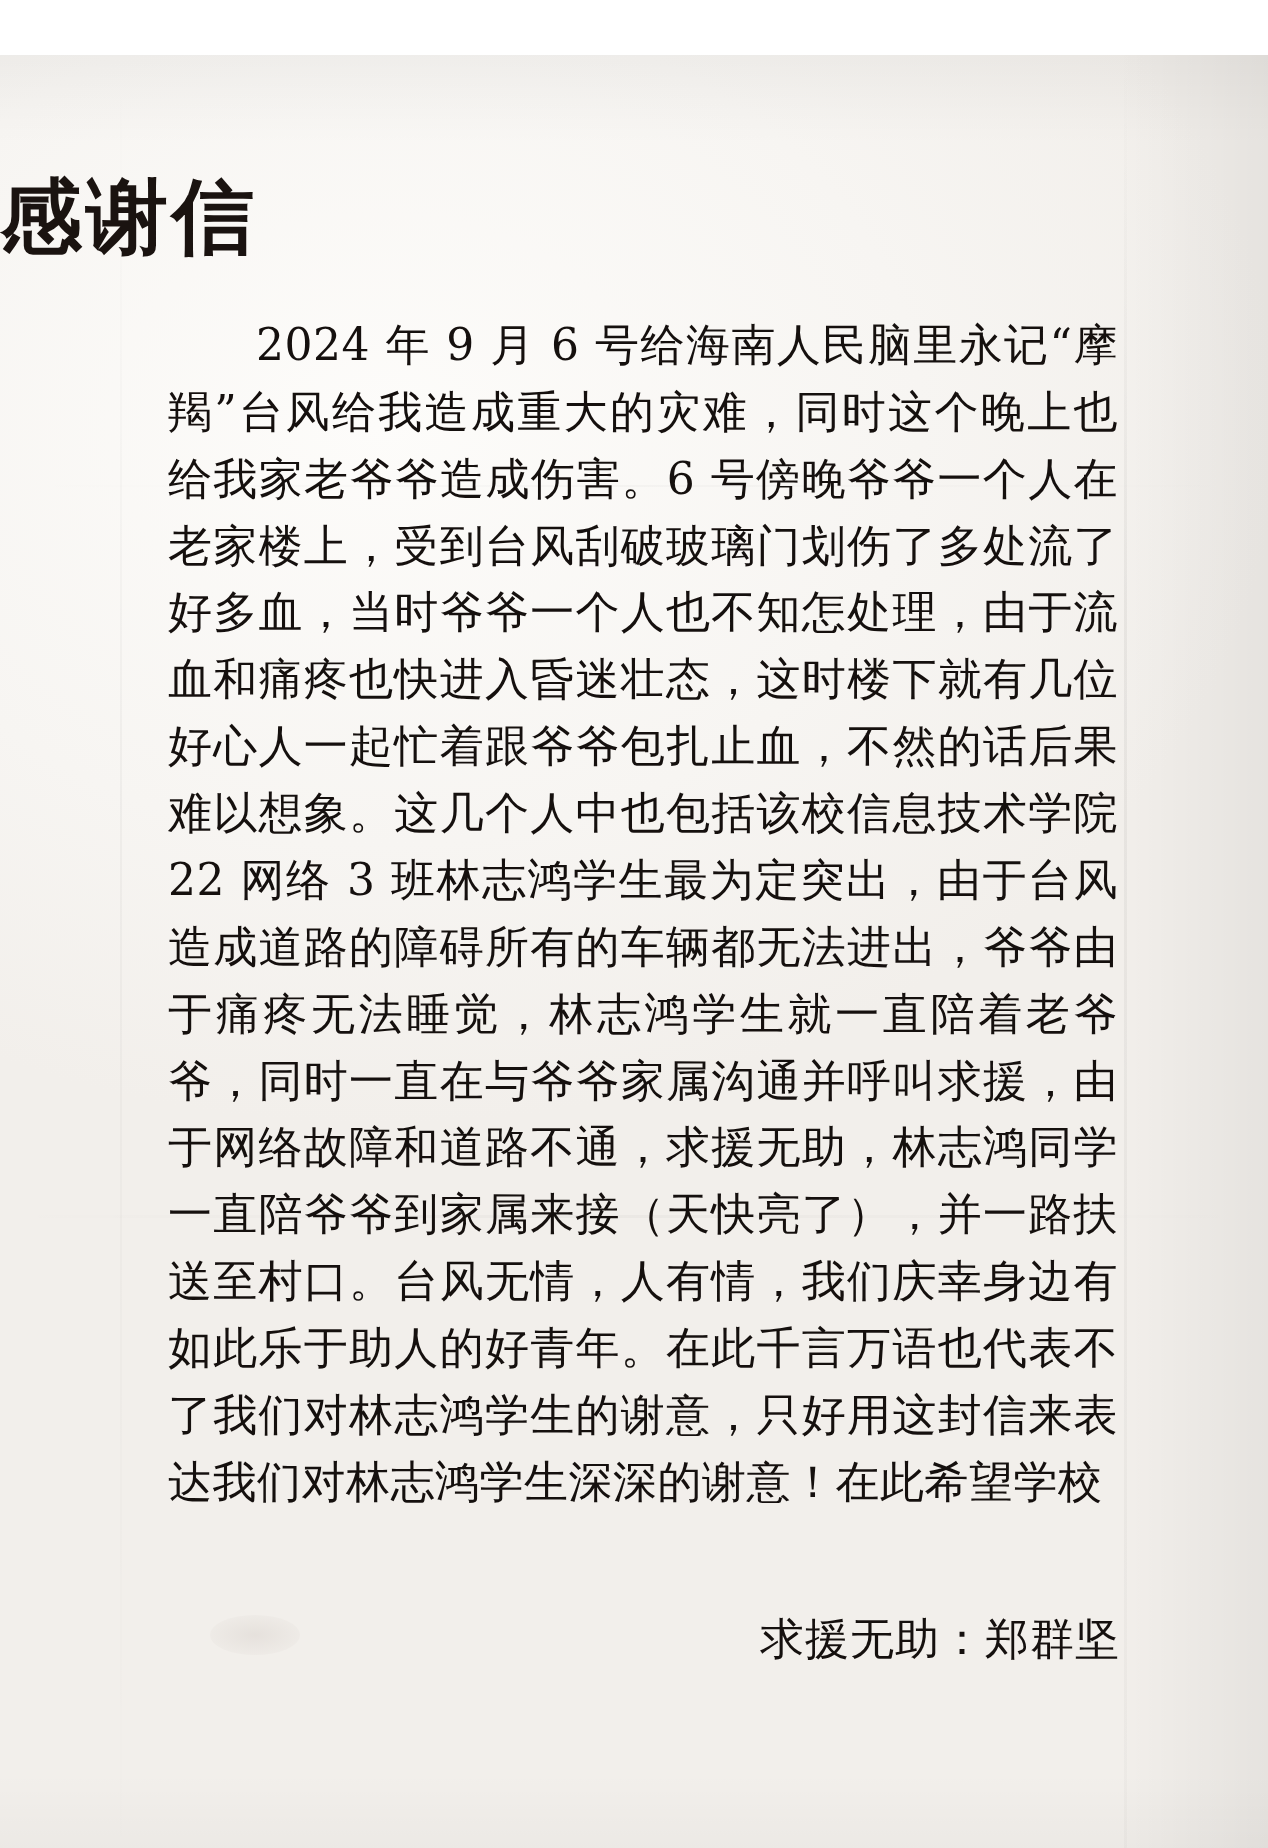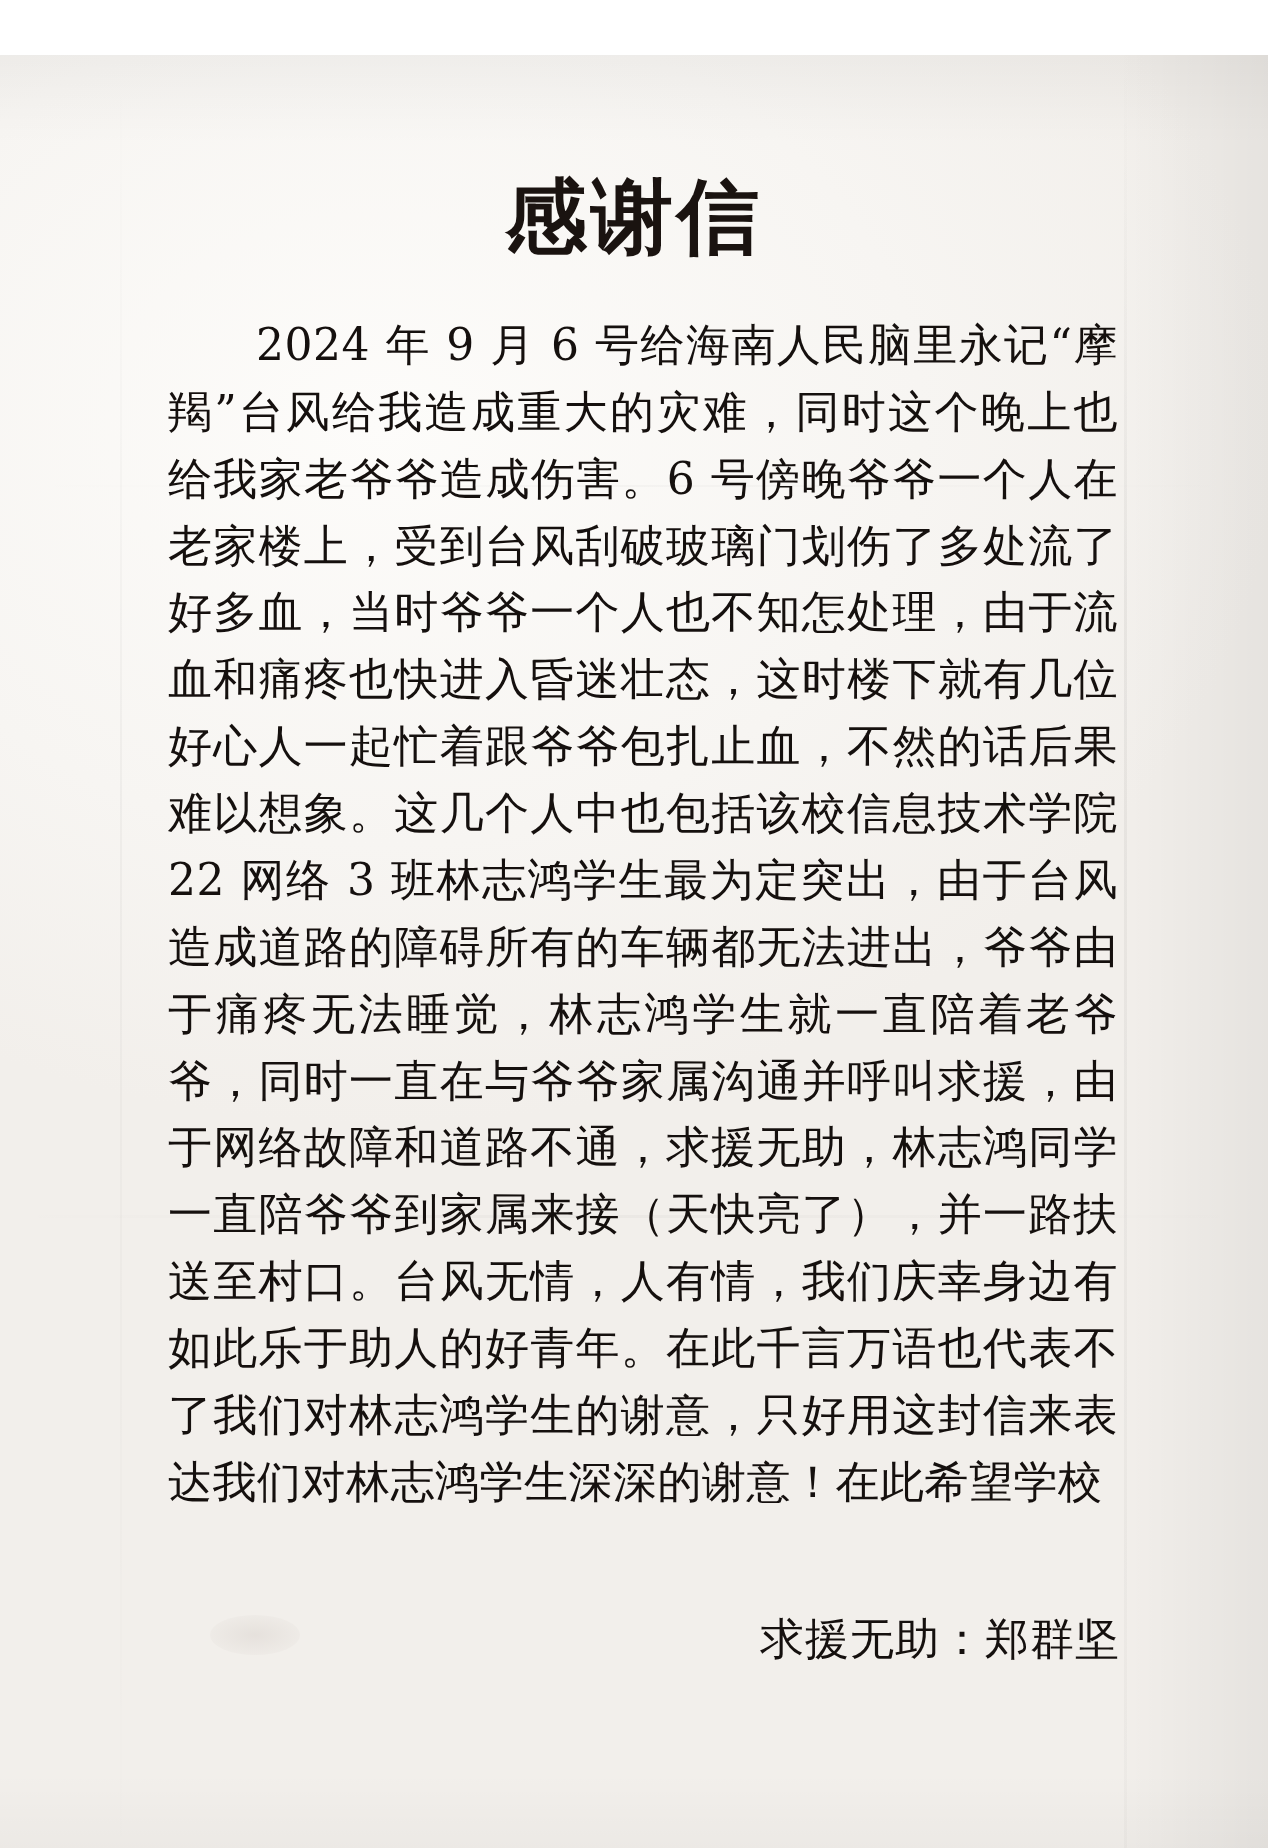--- a/index.html
+++ b/index.html
@@ -54,21 +54,20 @@
     pointer-events: none;
   }
   .shade-right {
     position: absolute; right: 0; top: 0; width: 150px; height: 1848px;
     background: linear-gradient(270deg, rgba(0,0,0,0.05), rgba(0,0,0,0));
     pointer-events: none;
   }
 
   .doc-title {
     position: relative;
-    text-align: center;
     font-size: 82px;
     line-height: 1;
     font-weight: 700;
     color: #1a1310;
     letter-spacing: 4px;
     padding-top: 120px;
     font-family: "DejaVu Serif", "Liberation Serif", serif;
   }
 
   .body-text {

